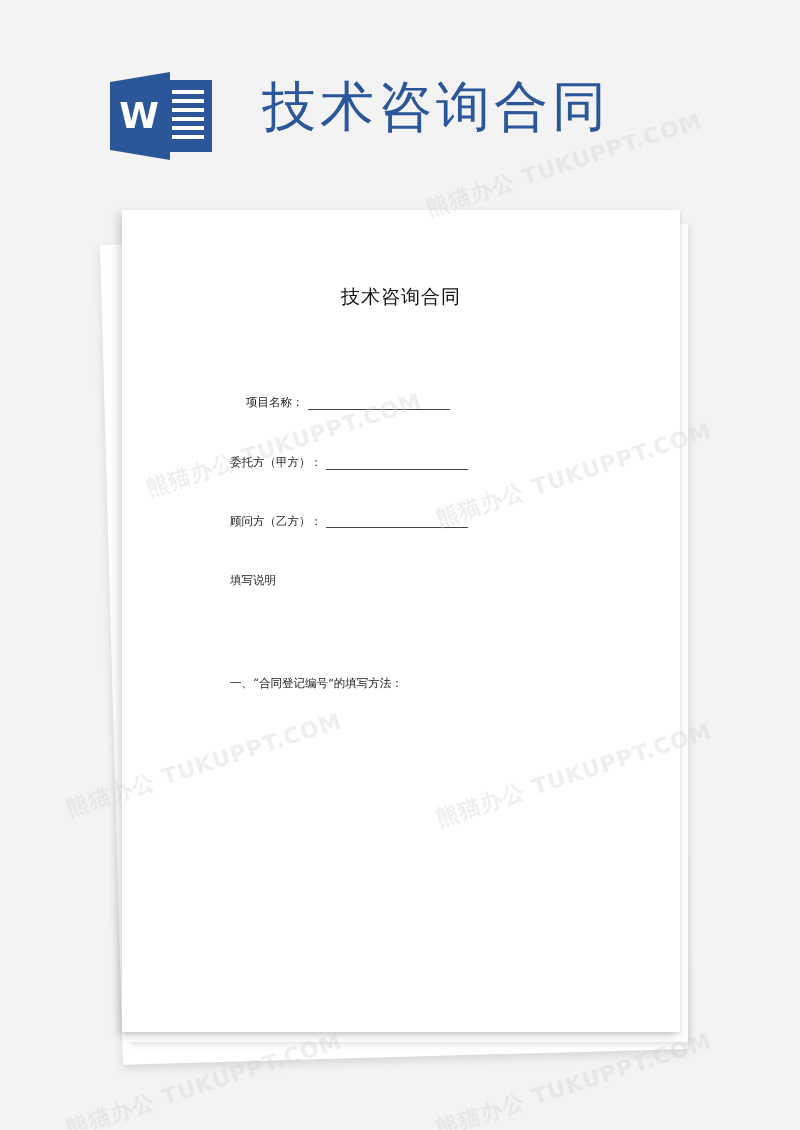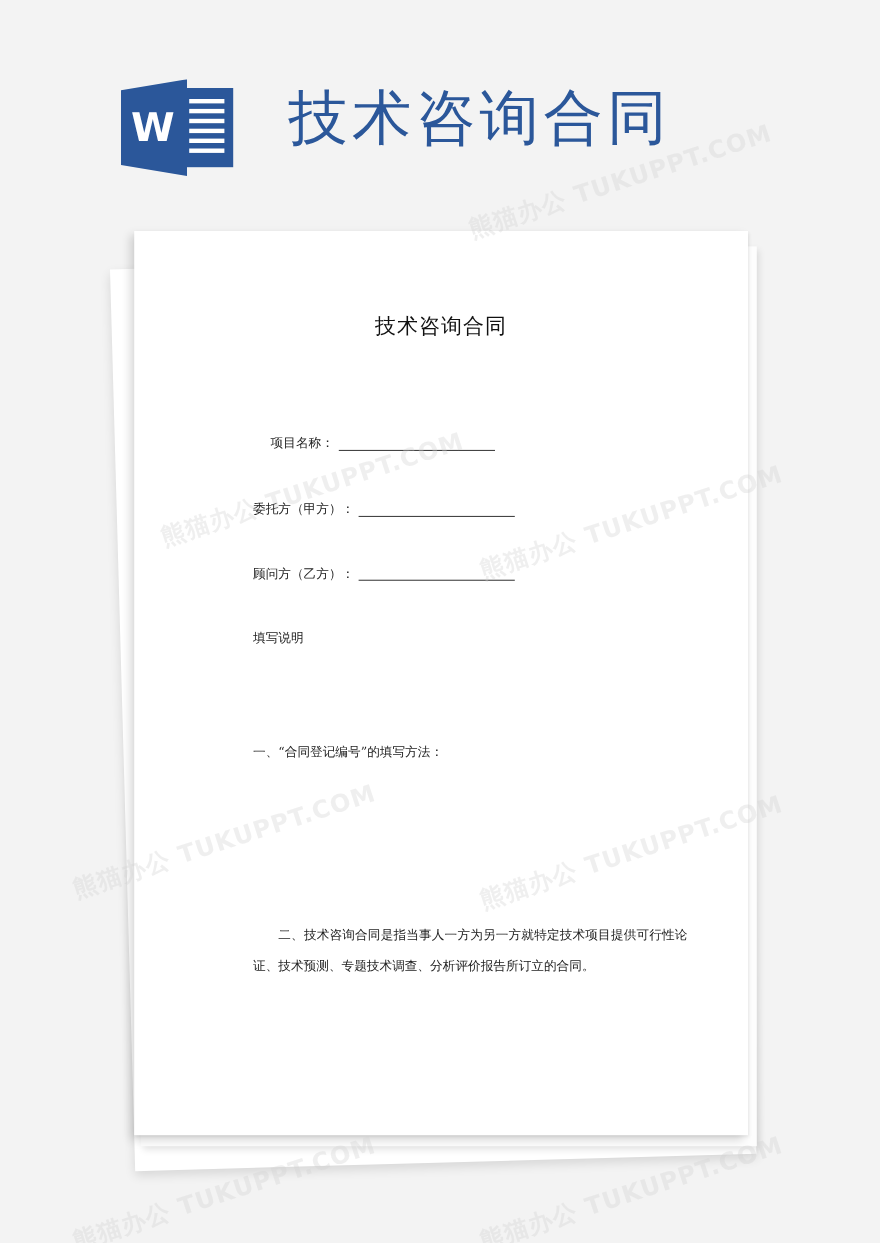--- a/index.html
+++ b/index.html
@@ -90,21 +90,20 @@
   <div class="field" style="top:304px;align-items:center;">
     <span>顾问方（乙方）：</span>
     <span class="blank" style="width:142px;"></span>
   </div>
 
   <div class="plain" style="top:363px;text-align:center;">填写说明</div>
 
   <div class="plain" style="top:422px;margin-top:44px;">一、“合同登记编号”的填写方法：</div>
 
 
-  <div class="para" style="top:627px;">二、技术咨询合同是指当事人一方为另一方就特定技术项目提供可行性论证、技术预测、专题技术调查、分析评价报告所订立的合同。</div>
 </div>
 
 <div class="watermark" style="left:420px; top:150px;">熊猫办公 TUKUPPT.COM</div>
 <div class="watermark" style="left:140px; top:430px;">熊猫办公 TUKUPPT.COM</div>
 <div class="watermark" style="left:430px; top:460px;">熊猫办公 TUKUPPT.COM</div>
 <div class="watermark" style="left:60px; top:750px;">熊猫办公 TUKUPPT.COM</div>
 <div class="watermark" style="left:430px; top:760px;">熊猫办公 TUKUPPT.COM</div>
 <div class="watermark" style="left:60px; top:1070px;">熊猫办公 TUKUPPT.COM</div>
 <div class="watermark" style="left:430px; top:1070px;">熊猫办公 TUKUPPT.COM</div>
 

